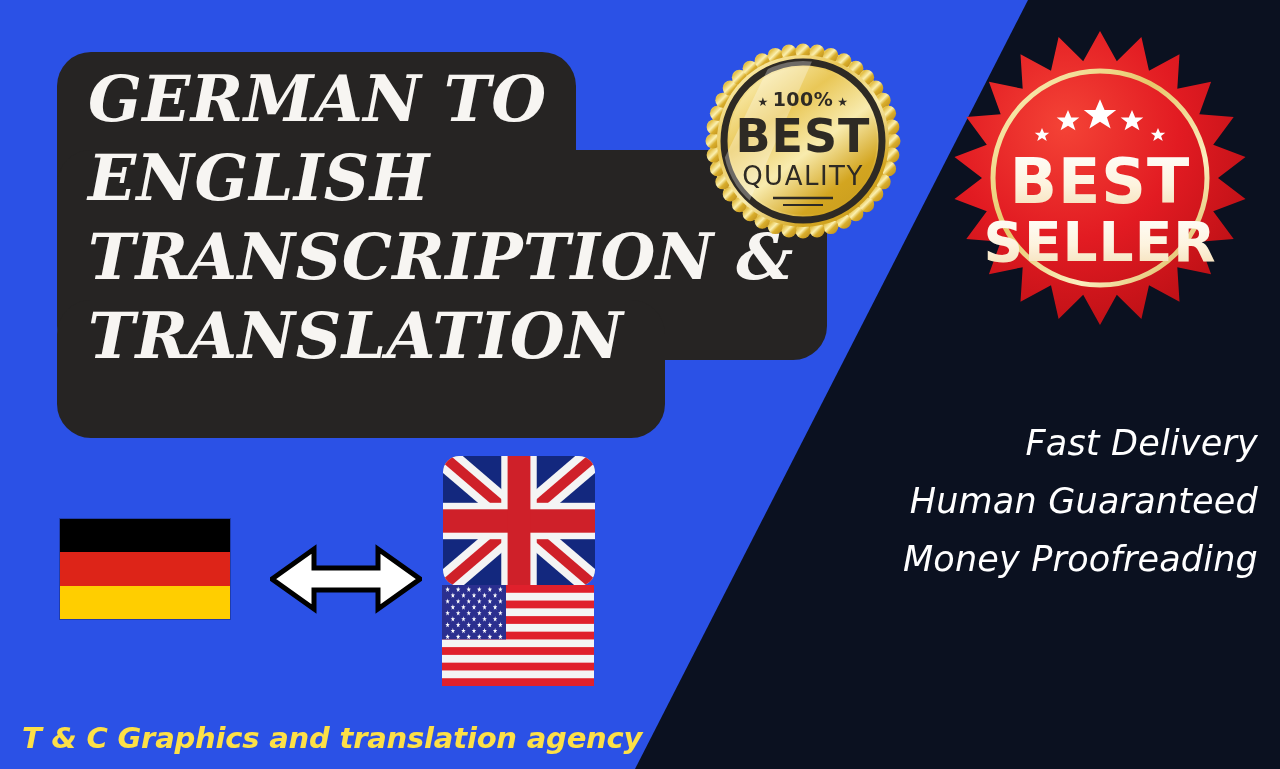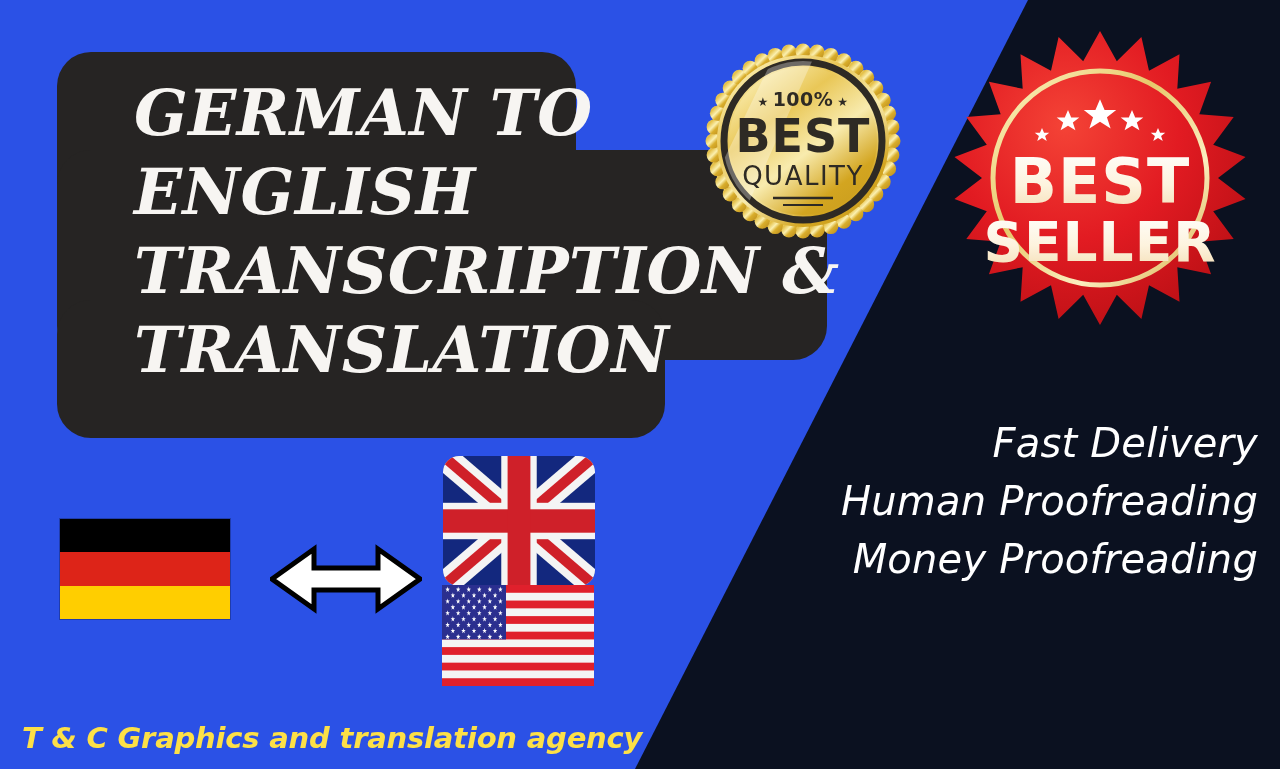--- a/index.html
+++ b/index.html
@@ -32,33 +32,32 @@
     position:absolute;
     background:#262423;
     border-radius:34px;
   }
   .slab-a{ left:57px;  top:52px;  width:519px; height:178px; }
   .slab-b{ left:57px;  top:150px; width:770px; height:210px; }
   .slab-c{ left:57px;  top:300px; width:608px; height:138px; }
 
   .title-text{
     position:absolute;
-    left:88px; top:74px;
+    left:88px; top:60px;
     width:740px;
     font-family:"DejaVu Serif", "Liberation Serif", serif;
     font-style:italic;
     font-weight:bold;
     font-size:63px;
     line-height:79px;
     letter-spacing:0.5px;
     color:#f7f5f2;
     text-transform:uppercase;
     z-index:3;
     white-space:pre-line;
-    margin-left:46px;
   }
 
   
   .gold-badge{
     position:absolute;
     left:700px; top:38px;
     width:206px; height:206px;
     z-index:4;
   }
 
@@ -104,21 +103,21 @@
     position:absolute;
     right:22px; top:414px;
     width:620px;
     text-align:right;
     z-index:5;
   }
   .features .line{
     font-family:"DejaVu Sans", "Liberation Sans", sans-serif;
     font-style:italic;
     font-weight:400;
-    font-size:40px;
+    font-size:35px;
     line-height:58px;
     color:#ffffff;
     letter-spacing:0.2px;
     white-space:nowrap;
   }
 
   
   .footer-brand{
     position:absolute;
     left:22px; bottom:14px;
@@ -372,19 +371,19 @@
           <polygon points="33.40,48.40 34.08,50.36 36.16,50.40 34.50,51.66 35.10,53.65 33.40,52.46 31.70,53.65 32.30,51.66 30.64,50.40 32.72,50.36"></polygon>
           <polygon points="46.60,48.40 47.28,50.36 49.36,50.40 47.70,51.66 48.30,53.65 46.60,52.46 44.90,53.65 45.50,51.66 43.84,50.40 45.92,50.36"></polygon>
           <polygon points="59.80,48.40 60.48,50.36 62.56,50.40 60.90,51.66 61.50,53.65 59.80,52.46 58.10,53.65 58.70,51.66 57.04,50.40 59.12,50.36"></polygon>
           <polygon points="73.00,48.40 73.68,50.36 75.76,50.40 74.10,51.66 74.70,53.65 73.00,52.46 71.30,53.65 71.90,51.66 70.24,50.40 72.32,50.36"></polygon>
         </g>
     </svg>
   </div>
 
   <div class="features">
     <div class="line">Fast Delivery</div>
-    <div class="line">Human Proofreading</div>
+    <div class="line">Human Guaranteed</div>
     <div class="line">Money Proofreading</div>
   </div>
 
   <div class="footer-brand">T &amp; C Graphics and translation agency</div>
 
 </div>
 
 </body></html>

